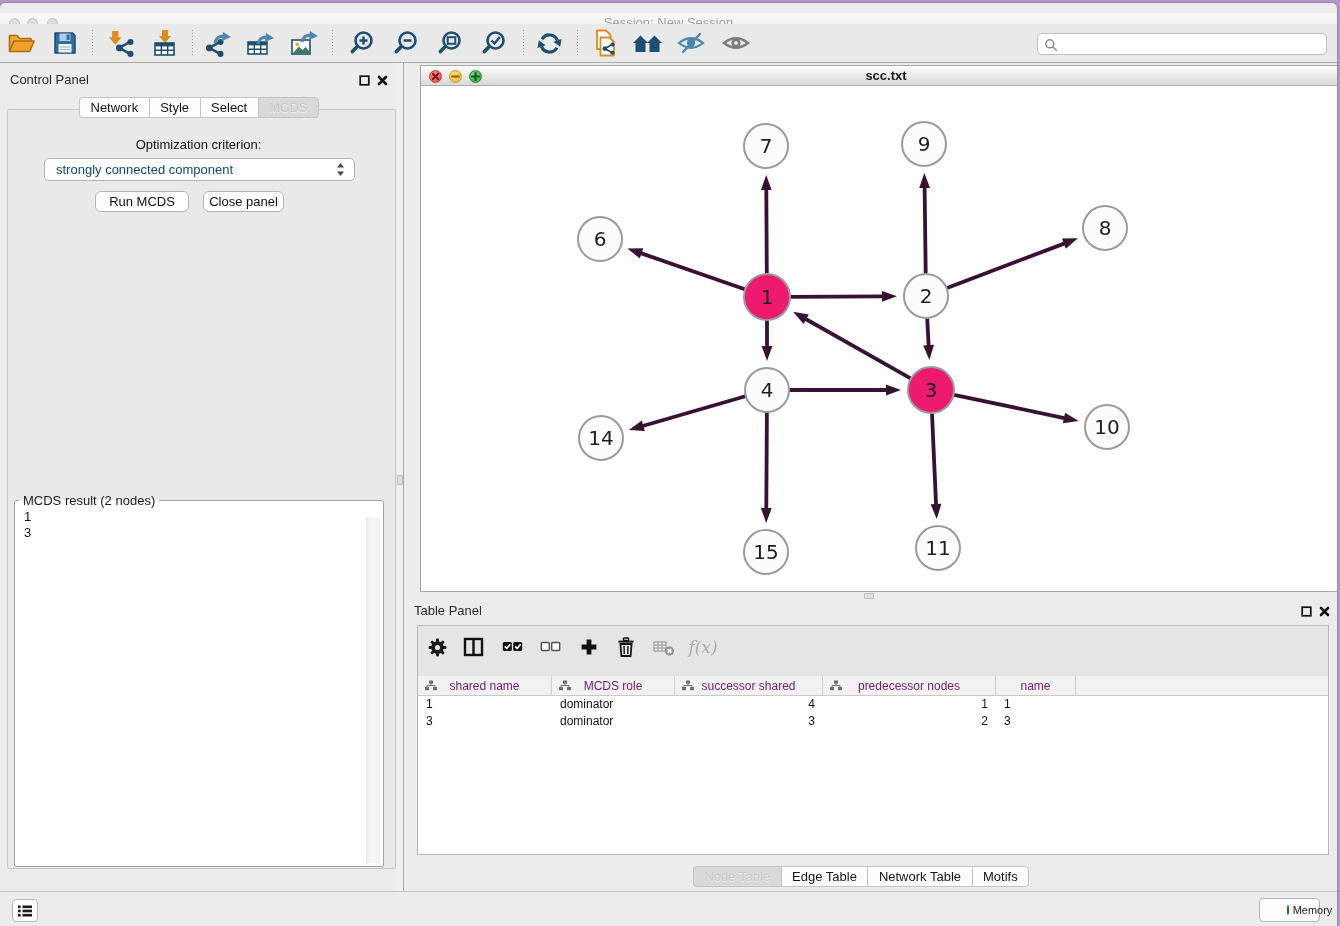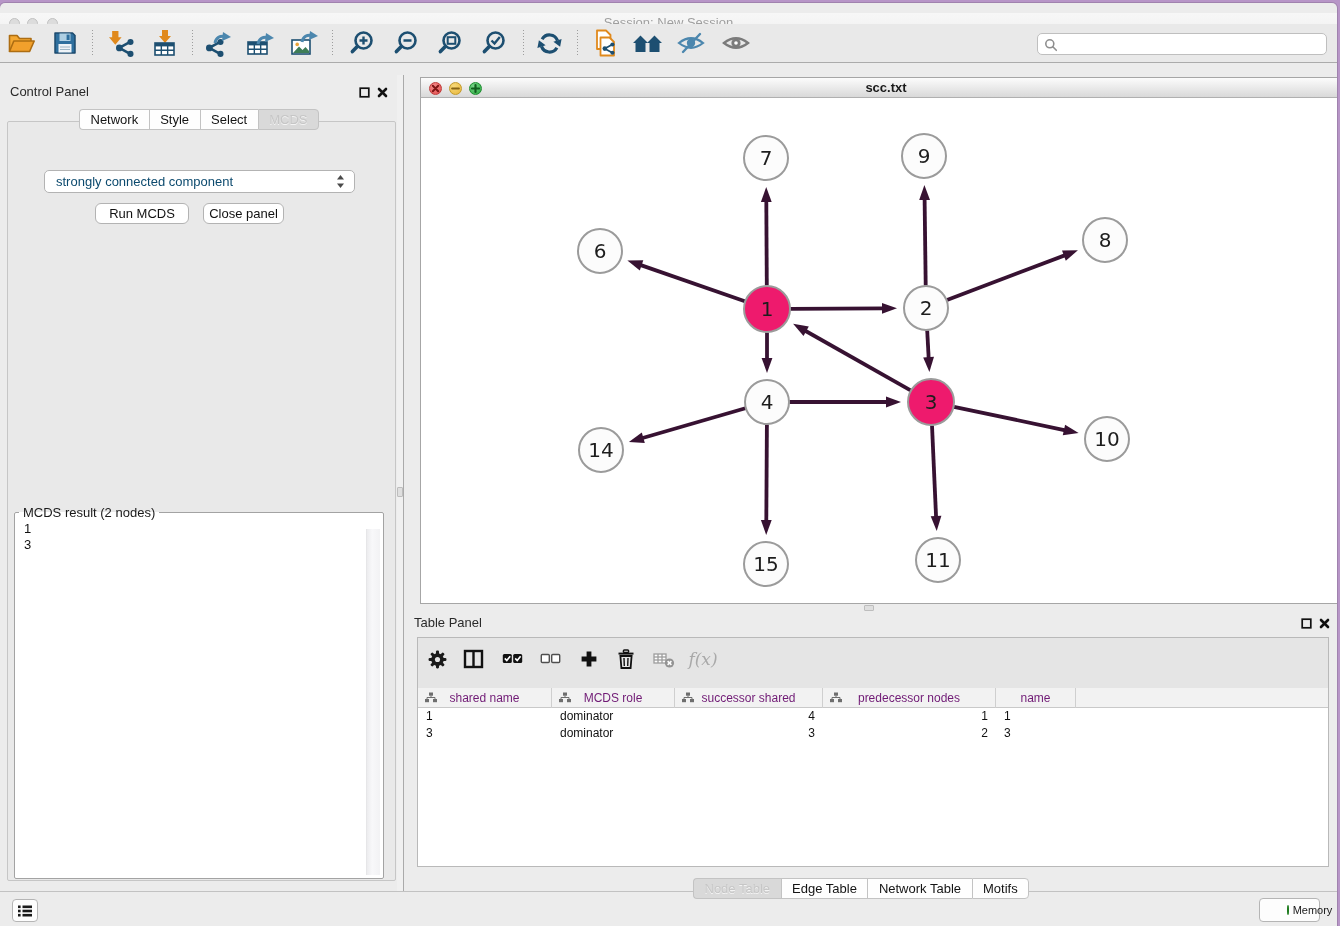--- a/index.html
+++ b/index.html
@@ -51,21 +51,21 @@
     position:absolute; right:10px; top:9px; width:290px; height:22px;
     background:#fff; border:1px solid #bfbfbf; border-radius:5px;
   }
   #search-box svg { position:absolute; left:6px; top:4px; }
   #search-input {
     position:absolute; left:24px; top:1px; right:4px; height:19px;
     border:none; outline:none; font-size:12px; background:transparent;
     font-family:"Liberation Sans", sans-serif;
   }
   
-  #main { position:absolute; left:0; top:72px; width:100%; height:828px; }
+  #main { position:absolute; left:0; top:60px; width:100%; height:828px; }
 
   
   #control-panel { position:absolute; left:0; top:0; width:397px; height:100%; }
   .panel-title { position:absolute; left:10px; top:9px; font-size:13px; color:#2a2a2a; }
   .panel-btns { position:absolute; top:11px; display:flex; gap:7px; align-items:center; }
   #control-panel .panel-btns { left:359px; }
   #cp-content {
     position:absolute; left:7px; top:46px; width:389px; height:760px;
     background:#e9e9e9; border:1px solid #c6c6c6; border-radius:2px;
   }
@@ -386,20 +386,21 @@
             </svg>
         </span>
       </div>
       <div id="cp-content"></div>
       <div id="cp-tabs" class="tabset">
           <span class="tab">Network</span>
           <span class="tab">Style</span>
           <span class="tab">Select</span>
           <span class="tab selected">MCDS</span>
         </div>
+      <div id="opt-label">Optimization criterion:</div>
       <div id="combo">
         <span class="combo-text">strongly connected component</span>
         <span class="chevrons">
           <svg width="9" height="15" viewBox="0 0 9 15">
             <path d="M4.5 1 L8 5.6 H1 Z" fill="#4a4a4a"></path>
             <path d="M4.5 14 L1 9.4 H8 Z" fill="#4a4a4a"></path>
           </svg>
         </span>
       </div>
       <div id="run-btn" class="btn">Run MCDS</div>

